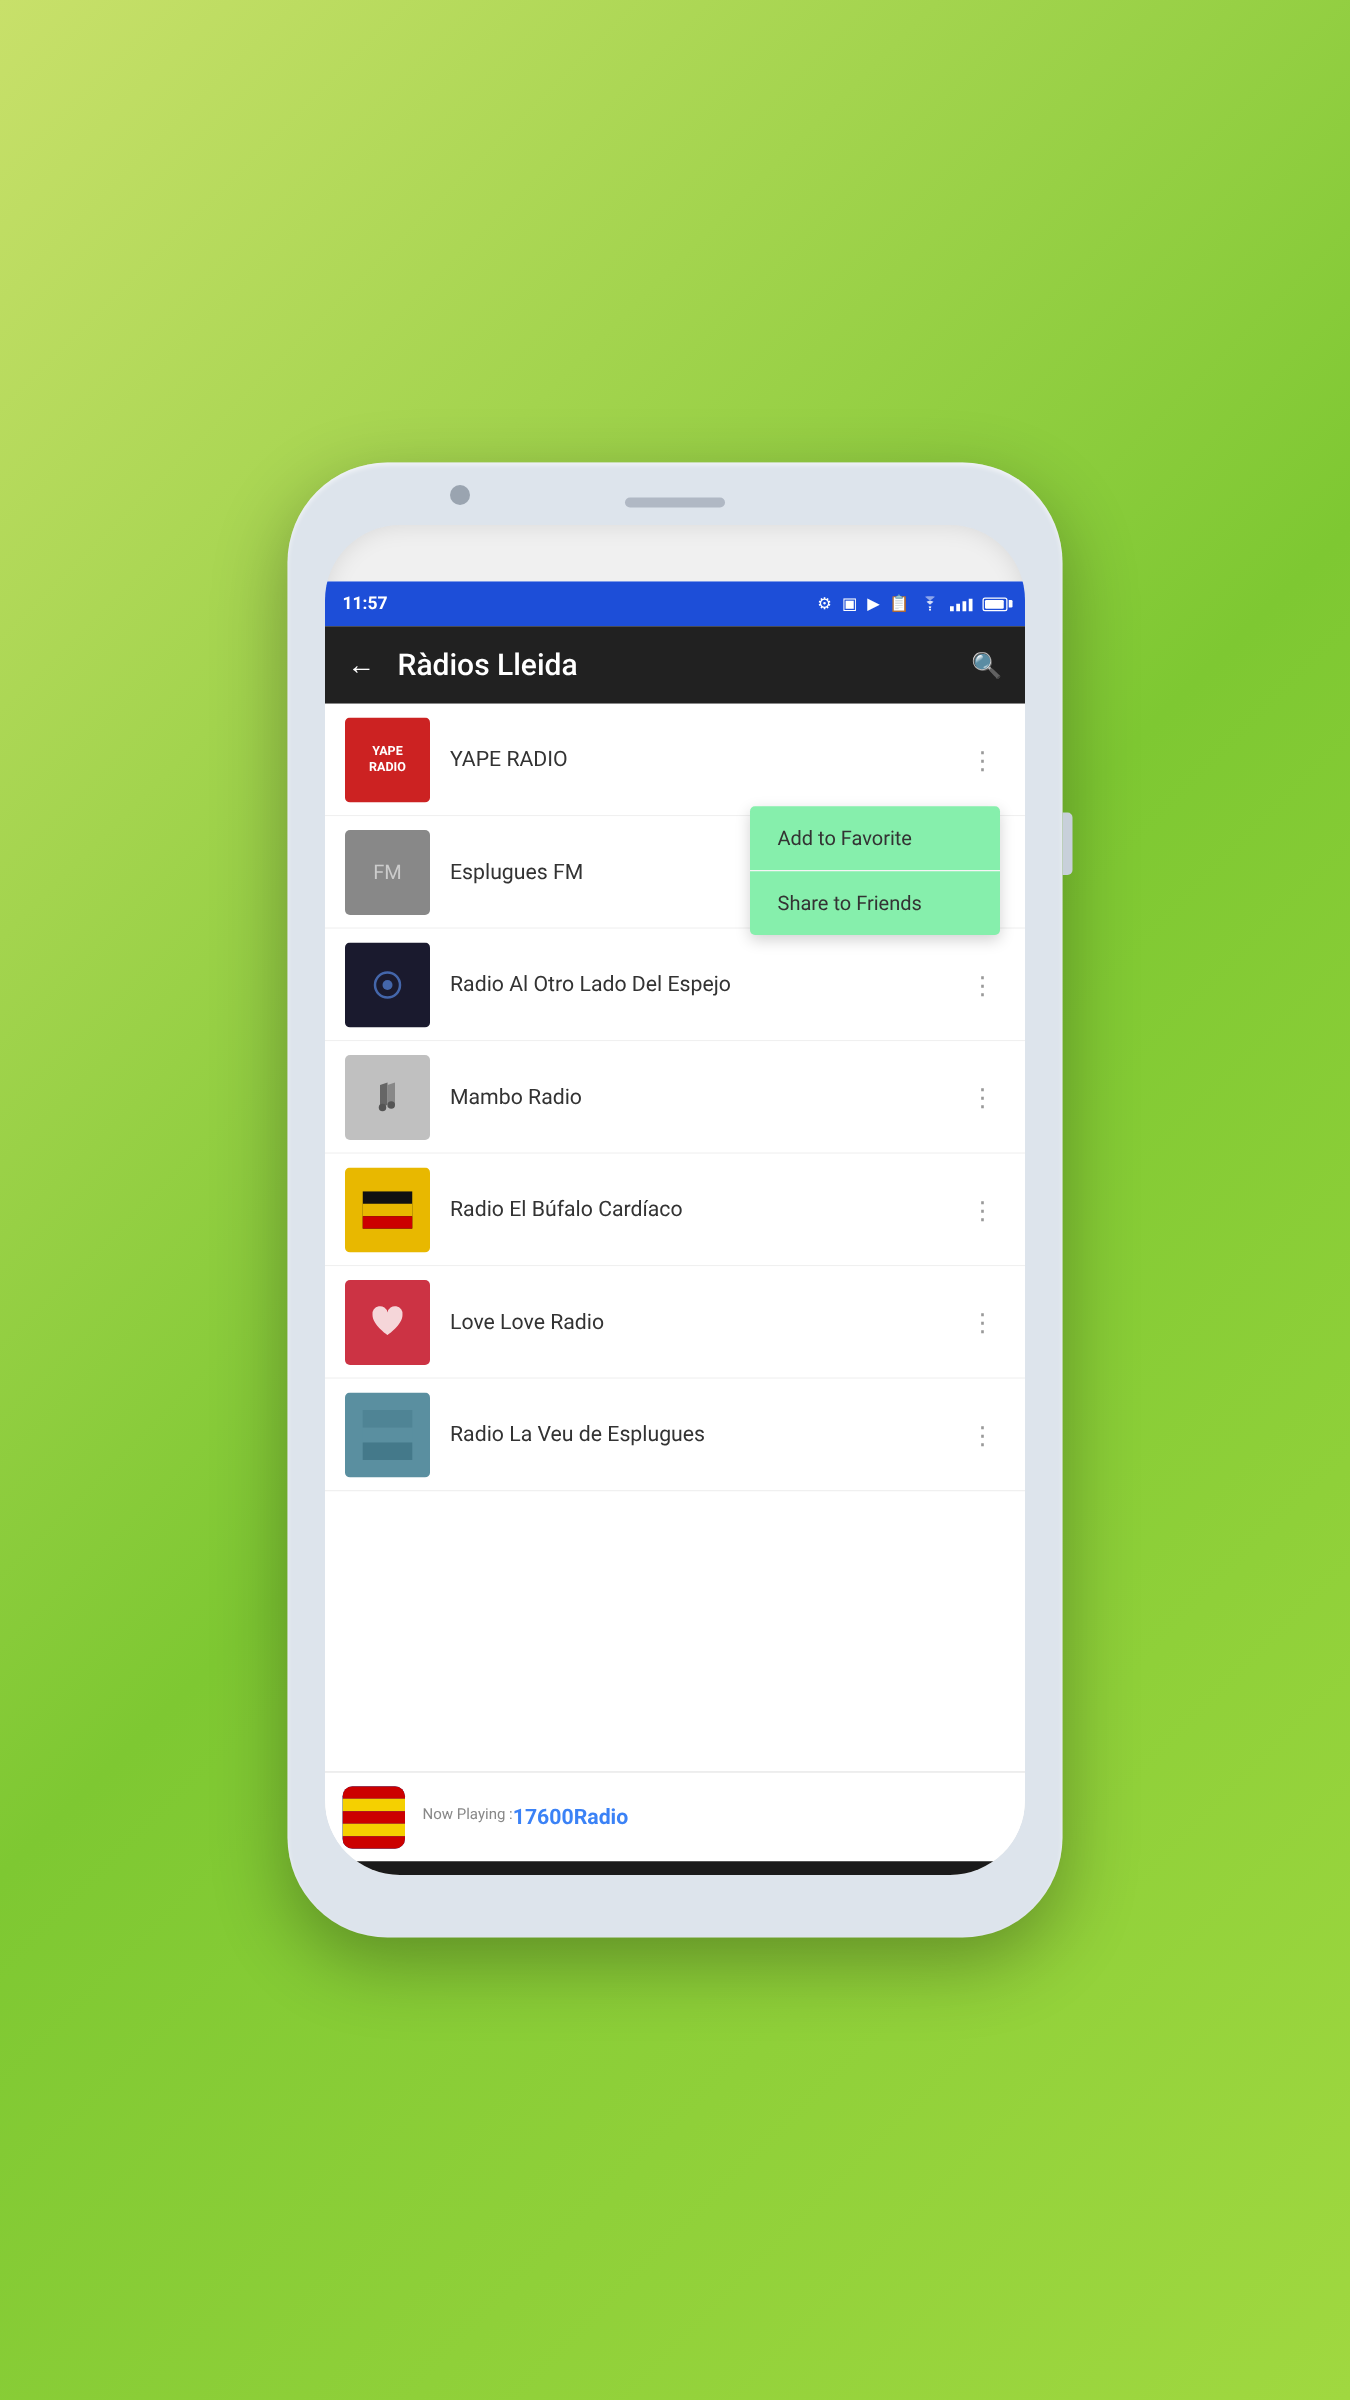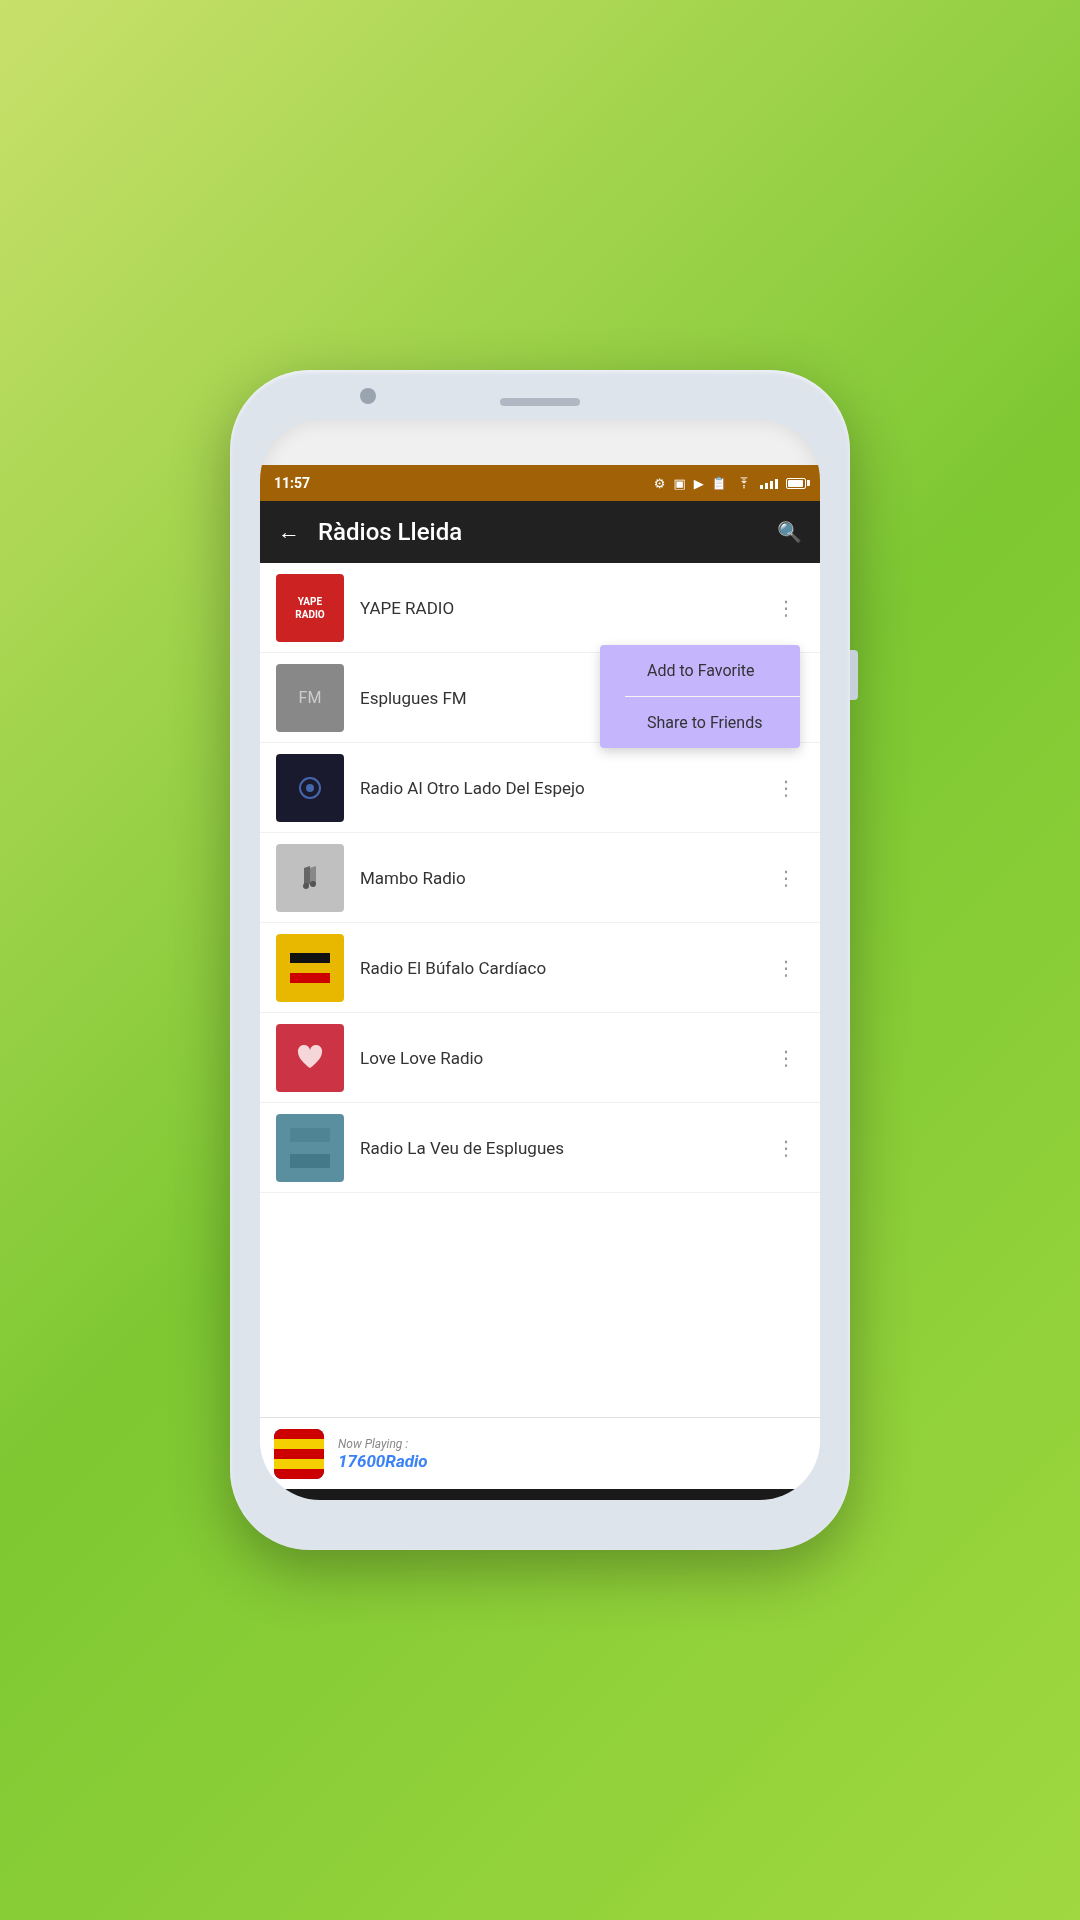--- a/index.html
+++ b/index.html
@@ -76,21 +76,21 @@
       height: 100%;
       background: white;
       display: flex;
       flex-direction: column;
       overflow: hidden;
       margin-top: 45px;
     }
 
     
     .status-bar {
-      background: #a16207;
+      background: #1d4ed8;
       height: 36px;
       display: flex;
       align-items: center;
       padding: 0 14px;
       flex-shrink: 0;
     }
 
     .status-time {
       color: white;
       font-size: 14px;
@@ -286,26 +286,25 @@
       padding: 8px;
       cursor: pointer;
       letter-spacing: 0;
     }
 
     
     .dropdown-menu {
       position: absolute;
       right: 20px;
       top: 82px;
-      background: #c4b5fd;
+      background: #86efac;
       border-radius: 4px;
       box-shadow: 0 4px 12px rgba(0,0,0,0.18);
       z-index: 100;
       min-width: 200px;
-      padding-left: 25px;
     }
 
     .dropdown-item {
       padding: 16px 22px;
       font-size: 16px;
       color: #333;
       cursor: pointer;
       border-bottom: 1px solid #f5f5f5;
     }
 
@@ -344,22 +343,21 @@
       display: flex;
       flex-direction: column;
     }
 
     .np-flag-stripe {
       flex: 1;
     }
 
     .now-playing-info {
       display: flex;
-      flex-direction: column;
-      font-style: italic;
+      flex-direction: row;
     }
 
     .now-playing-label {
       font-size: 12px;
       color: #888;
     }
 
     .now-playing-title {
       font-size: 17px;
       font-weight: bold;

